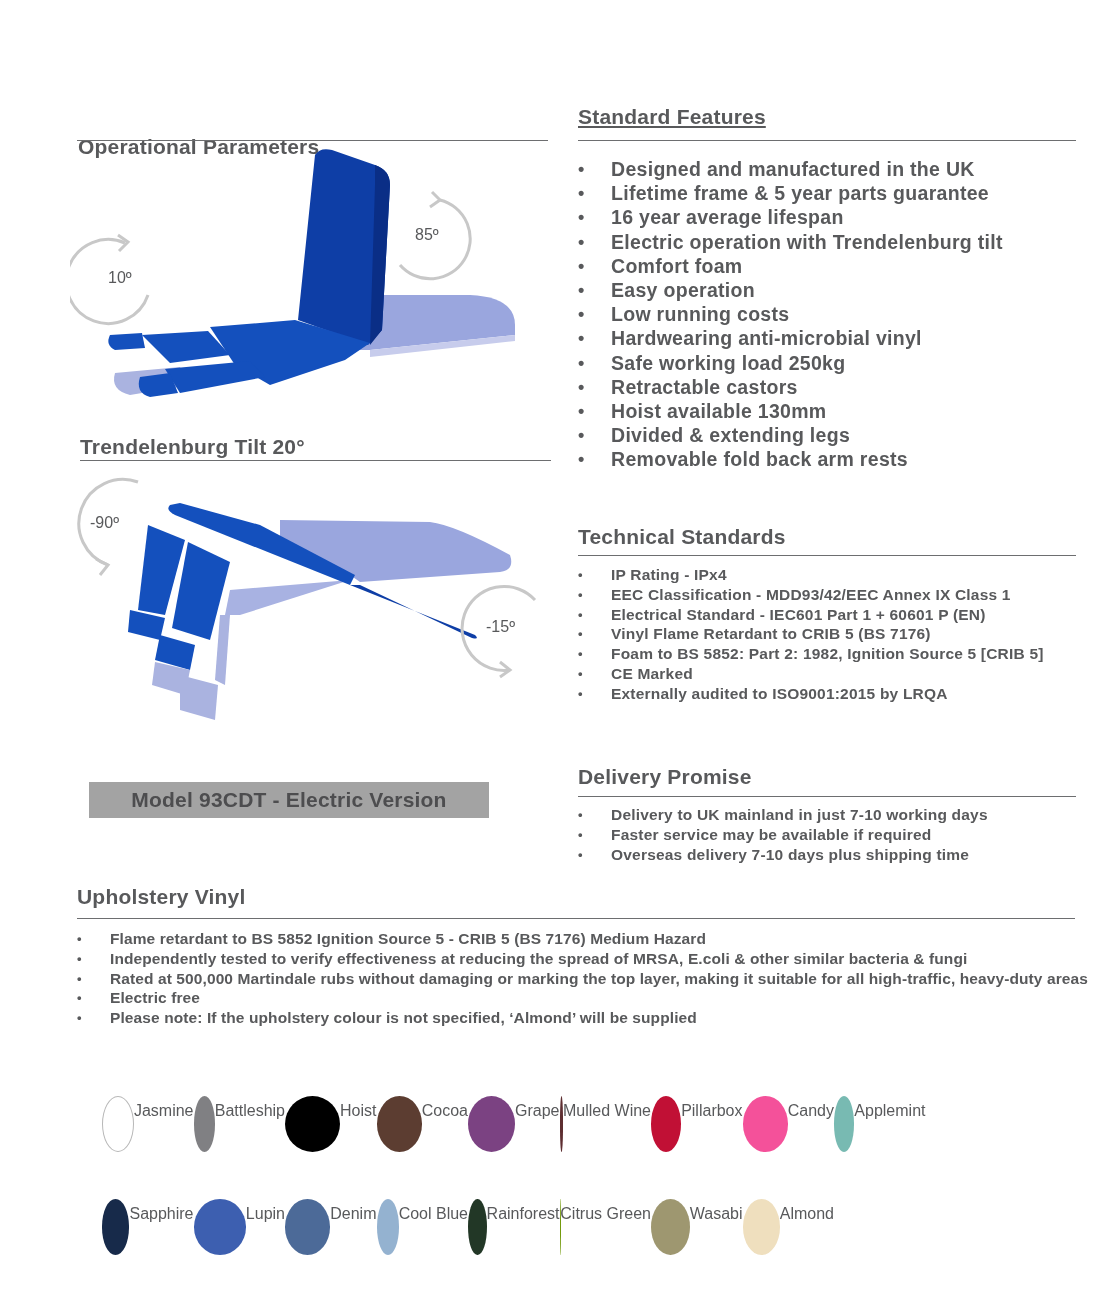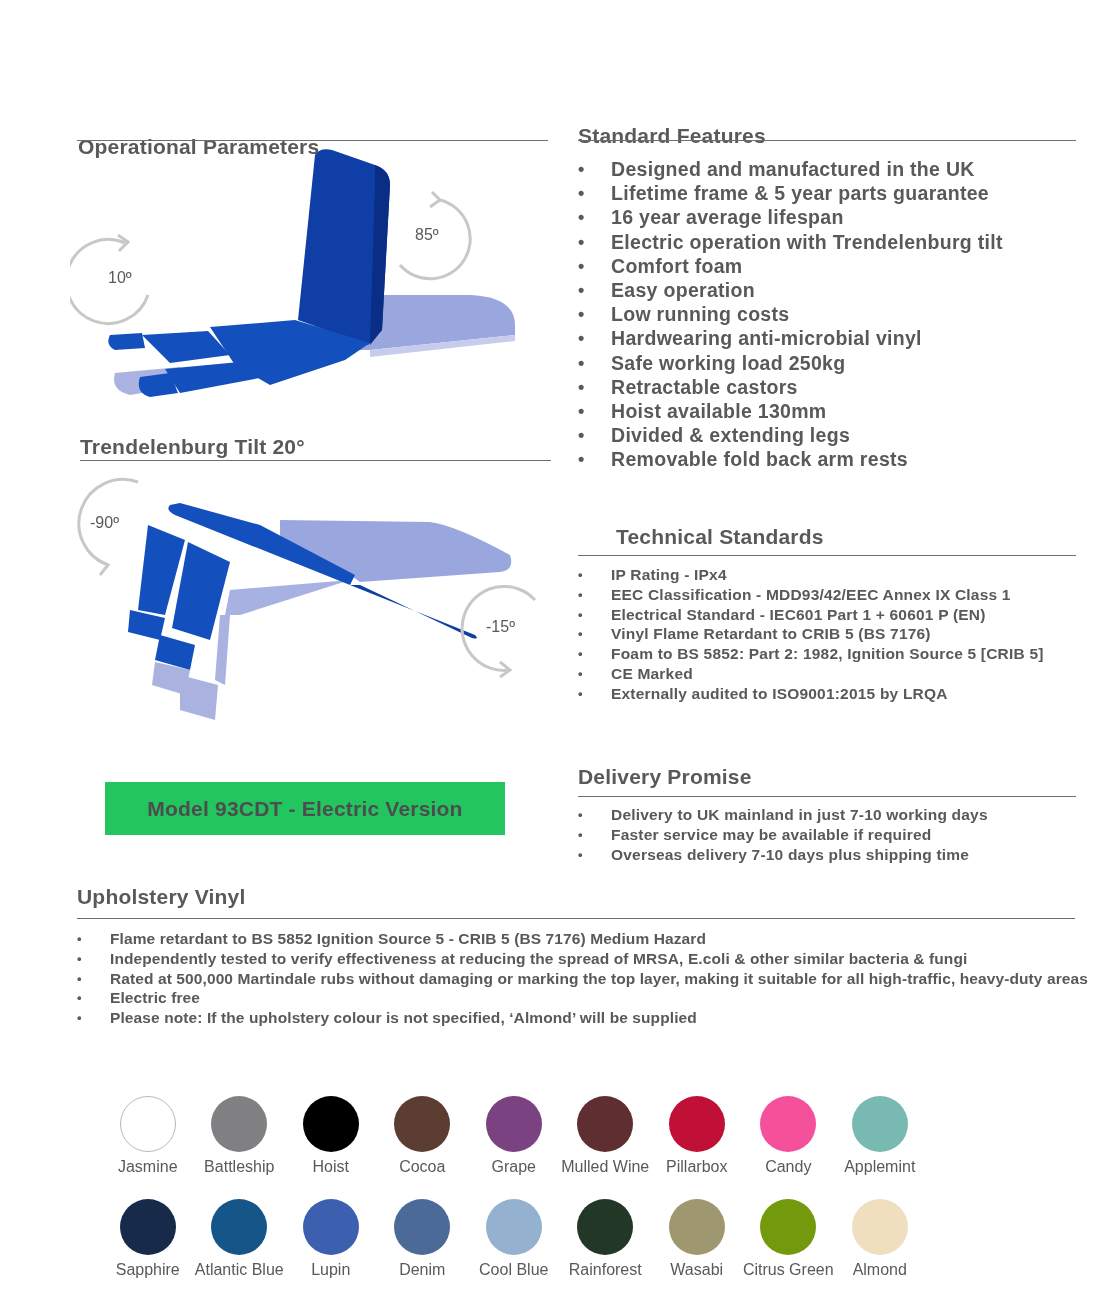--- a/index.html
+++ b/index.html
@@ -8,23 +8,23 @@
   .rule{position:absolute;height:1px;background:#6d6e70;}
   ul.bl{position:absolute;margin:0;padding:0;list-style:none;}
   ul.bl li{position:relative;font-weight:bold;white-space:nowrap;color:#58595b;}
   ul.bl li .dot{position:absolute;left:0;}
   .feat li{font-size:19.5px;line-height:24.2px;padding-left:33px;letter-spacing:0.3px;}
   .feat li .dot{font-size:18px;}
   .tech li{font-size:15.5px;line-height:19.8px;padding-left:33px;letter-spacing:0.2px;}
   .tech li .dot{font-size:13px;}
   .uph li{font-size:15.5px;line-height:19.8px;padding-left:33px;white-space:normal;letter-spacing:0.1px;}
   .uph li .dot{font-size:13px;}
-  .model{position:absolute;left:105px;top:782px;width:400px;height:53px;background:#22c55e;display:flex;align-items:center;justify-content:center;font-weight:bold;font-size:21px;color:#4d4d4f;letter-spacing:0.2px;}
+  .model{position:absolute;left:89px;top:782px;width:400px;height:36px;background:#a3a3a3;display:flex;align-items:center;justify-content:center;font-weight:bold;font-size:21px;color:#4d4d4f;letter-spacing:0.2px;}
   .swatch-row{position:absolute;left:102px;width:920px;display:flex;}
-  .sw{width:91.5px;display:flex;flex-direction:column;align-items:center;}
+  .sw{width:91.5px;display:flex;align-items:flex-start;}
   .circle{width:56px;height:56px;border-radius:50%;box-sizing:border-box;}
   .sw-label{margin-top:6px;font-size:16px;color:#58595b;white-space:nowrap;font-family:"Liberation Sans",sans-serif;}
   svg{position:absolute;}
 </style>
 </head>
 <body>
 
 <div class="h" style="left:78px;top:114px;margin-top:21px;">Operational Parameters</div>
 <div class="rule" style="left:77px;top:140px;width:471px;"></div>
 
@@ -77,39 +77,39 @@
   <path d="M78 12 A42 42 0 1 0 48 95" fill="none" stroke="#c8c8c8" stroke-width="3"></path>
   <path d="M36 89 L48 95 L40 105" fill="none" stroke="#c8c8c8" stroke-width="3"></path>
   <path d="M475 130 A42 42 0 1 0 450 200" fill="none" stroke="#c8c8c8" stroke-width="3"></path>
   <path d="M440 192 L450 200 L440 207" fill="none" stroke="#c8c8c8" stroke-width="3"></path>
   <text x="30" y="58" font-family="Liberation Sans, sans-serif" font-size="16" fill="#58595b">-90º</text>
   <text x="426" y="162" font-family="Liberation Sans, sans-serif" font-size="16" fill="#58595b">-15º</text>
 </svg>
 
 <div class="model">Model 93CDT - Electric Version</div>
 
-<div class="h" style="left:578px;top:124px;">Standard Features</div>
+<div class="h" style="left:578px;top:105px;text-decoration:underline;">Standard Features</div>
 <div class="rule" style="left:578px;top:140px;width:498px;"></div>
 <ul class="bl feat" style="left:578px;top:157px;">
   <li><span class="dot">•</span><span>Designed and manufactured in the UK</span></li>
   <li><span class="dot">•</span><span>Lifetime frame &amp; 5 year parts guarantee</span></li>
   <li><span class="dot">•</span><span>16 year average lifespan</span></li>
   <li><span class="dot">•</span><span>Electric operation with Trendelenburg tilt</span></li>
   <li><span class="dot">•</span><span>Comfort foam</span></li>
   <li><span class="dot">•</span><span>Easy operation</span></li>
   <li><span class="dot">•</span><span>Low running costs</span></li>
   <li><span class="dot">•</span><span>Hardwearing anti-microbial vinyl</span></li>
   <li><span class="dot">•</span><span>Safe working load 250kg</span></li>
   <li><span class="dot">•</span><span>Retractable castors</span></li>
   <li><span class="dot">•</span><span>Hoist available 130mm</span></li>
   <li><span class="dot">•</span><span>Divided &amp; extending legs</span></li>
   <li><span class="dot">•</span><span>Removable fold back arm rests</span></li>
 </ul>
 
-<div class="h" style="left:578px;top:525px;margin-left:38px;">Technical Standards</div>
+<div class="h" style="left:578px;top:525px;">Technical Standards</div>
 <div class="rule" style="left:578px;top:555px;width:498px;"></div>
 <ul class="bl tech" style="left:578px;top:565px;">
   <li><span class="dot">•</span><span>IP Rating - IPx4</span></li>
   <li><span class="dot">•</span><span>EEC Classification - MDD93/42/EEC Annex IX Class 1</span></li>
   <li><span class="dot">•</span><span>Electrical Standard - IEC601 Part 1 + 60601 P (EN)</span></li>
   <li><span class="dot">•</span><span>Vinyl Flame Retardant to CRIB 5 (BS 7176)</span></li>
   <li><span class="dot">•</span><span>Foam to BS 5852: Part 2: 1982, Ignition Source 5 [CRIB 5]</span></li>
   <li><span class="dot">•</span><span>CE Marked</span></li>
   <li><span class="dot">•</span><span>Externally audited to ISO9001:2015 by LRQA</span></li>
 </ul>
@@ -169,44 +169,40 @@
       <div class="circle" style="background: rgb(120, 186, 178);"></div>
       <div class="sw-label">Applemint</div>
     </div>
   </div>
 <div class="swatch-row" style="top:1199px;" id="row2">
     <div class="sw">
       <div class="circle" style="background: rgb(23, 42, 74);"></div>
       <div class="sw-label">Sapphire</div>
     </div>
     <div class="sw">
-      <div class="circle" style="background: rgb(21, 85, 136);"></div>
-      <div class="sw-label">Atlantic Blue</div>
-    </div>
-    <div class="sw">
       <div class="circle" style="background: rgb(61, 95, 176);"></div>
       <div class="sw-label">Lupin</div>
     </div>
     <div class="sw">
       <div class="circle" style="background: rgb(76, 106, 152);"></div>
       <div class="sw-label">Denim</div>
     </div>
     <div class="sw">
       <div class="circle" style="background: rgb(148, 178, 208);"></div>
       <div class="sw-label">Cool Blue</div>
     </div>
     <div class="sw">
       <div class="circle" style="background: rgb(34, 55, 38);"></div>
       <div class="sw-label">Rainforest</div>
     </div>
     <div class="sw">
+      <div class="circle" style="background: rgb(115, 154, 12);"></div>
+      <div class="sw-label">Citrus Green</div>
+    </div>
+    <div class="sw">
       <div class="circle" style="background: rgb(158, 151, 112);"></div>
       <div class="sw-label">Wasabi</div>
     </div>
     <div class="sw">
-      <div class="circle" style="background: rgb(115, 154, 12);"></div>
-      <div class="sw-label">Citrus Green</div>
-    </div>
-    <div class="sw">
       <div class="circle" style="background: rgb(239, 223, 190);"></div>
       <div class="sw-label">Almond</div>
     </div>
   </div>
 
 </body></html>

